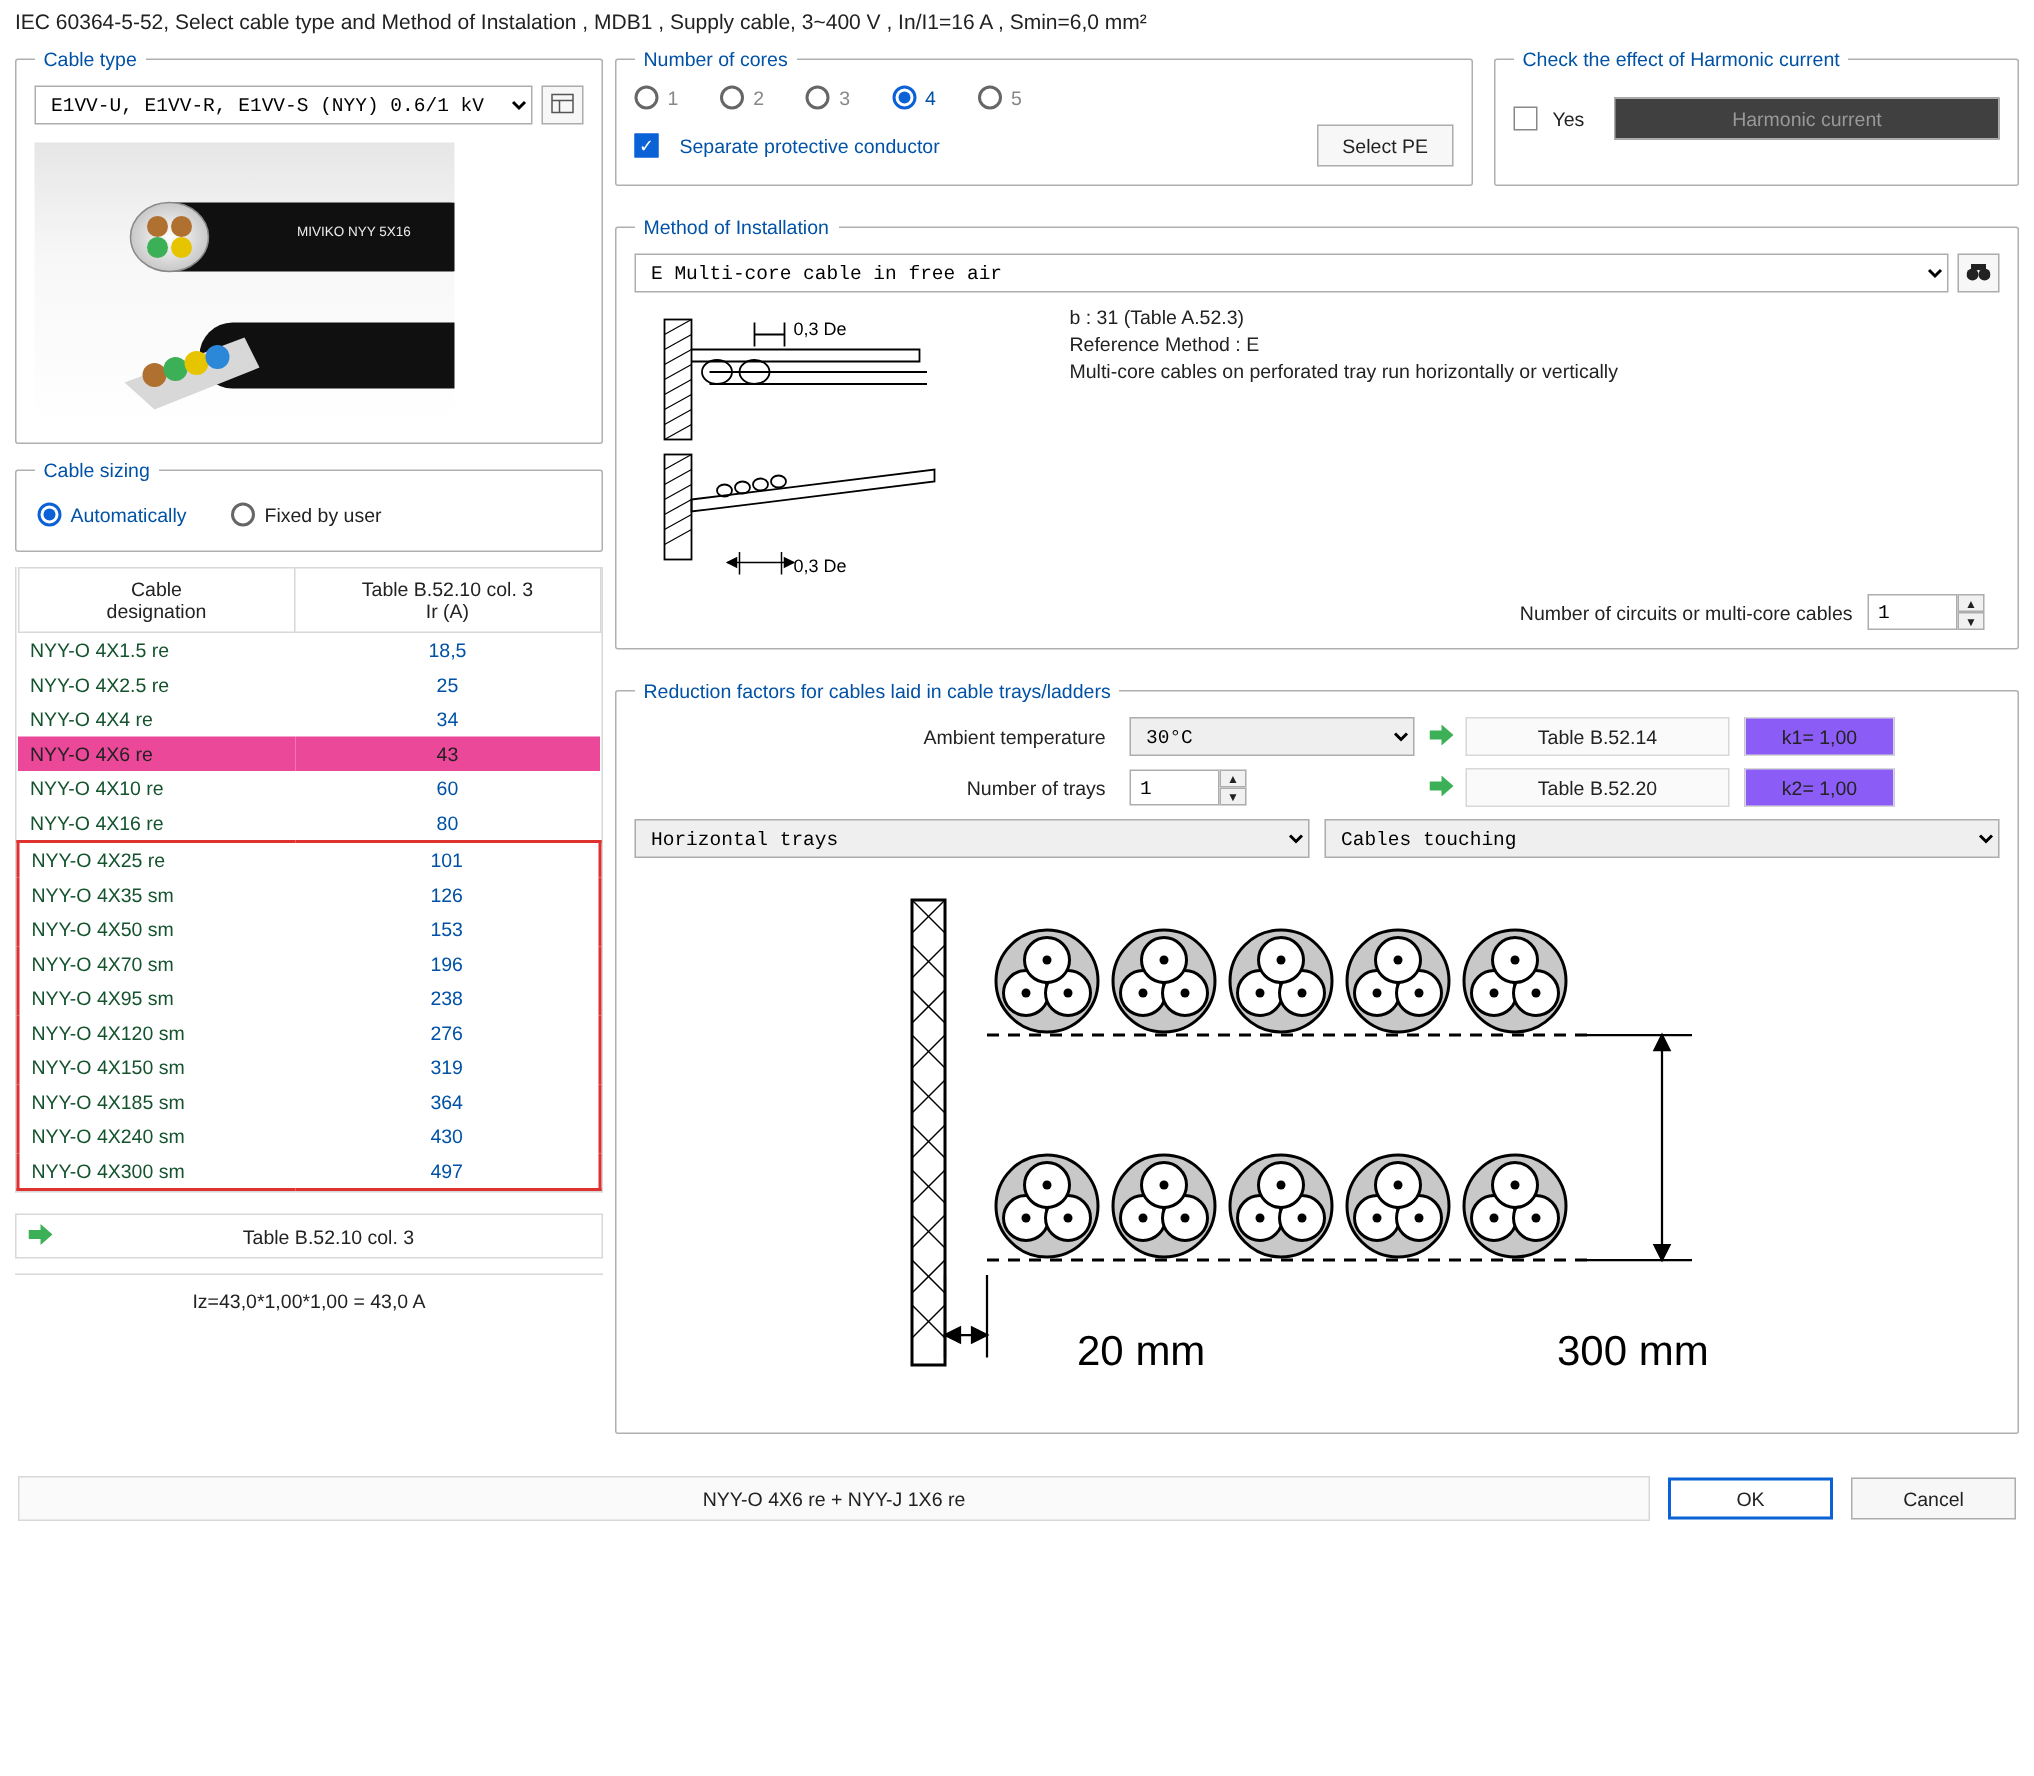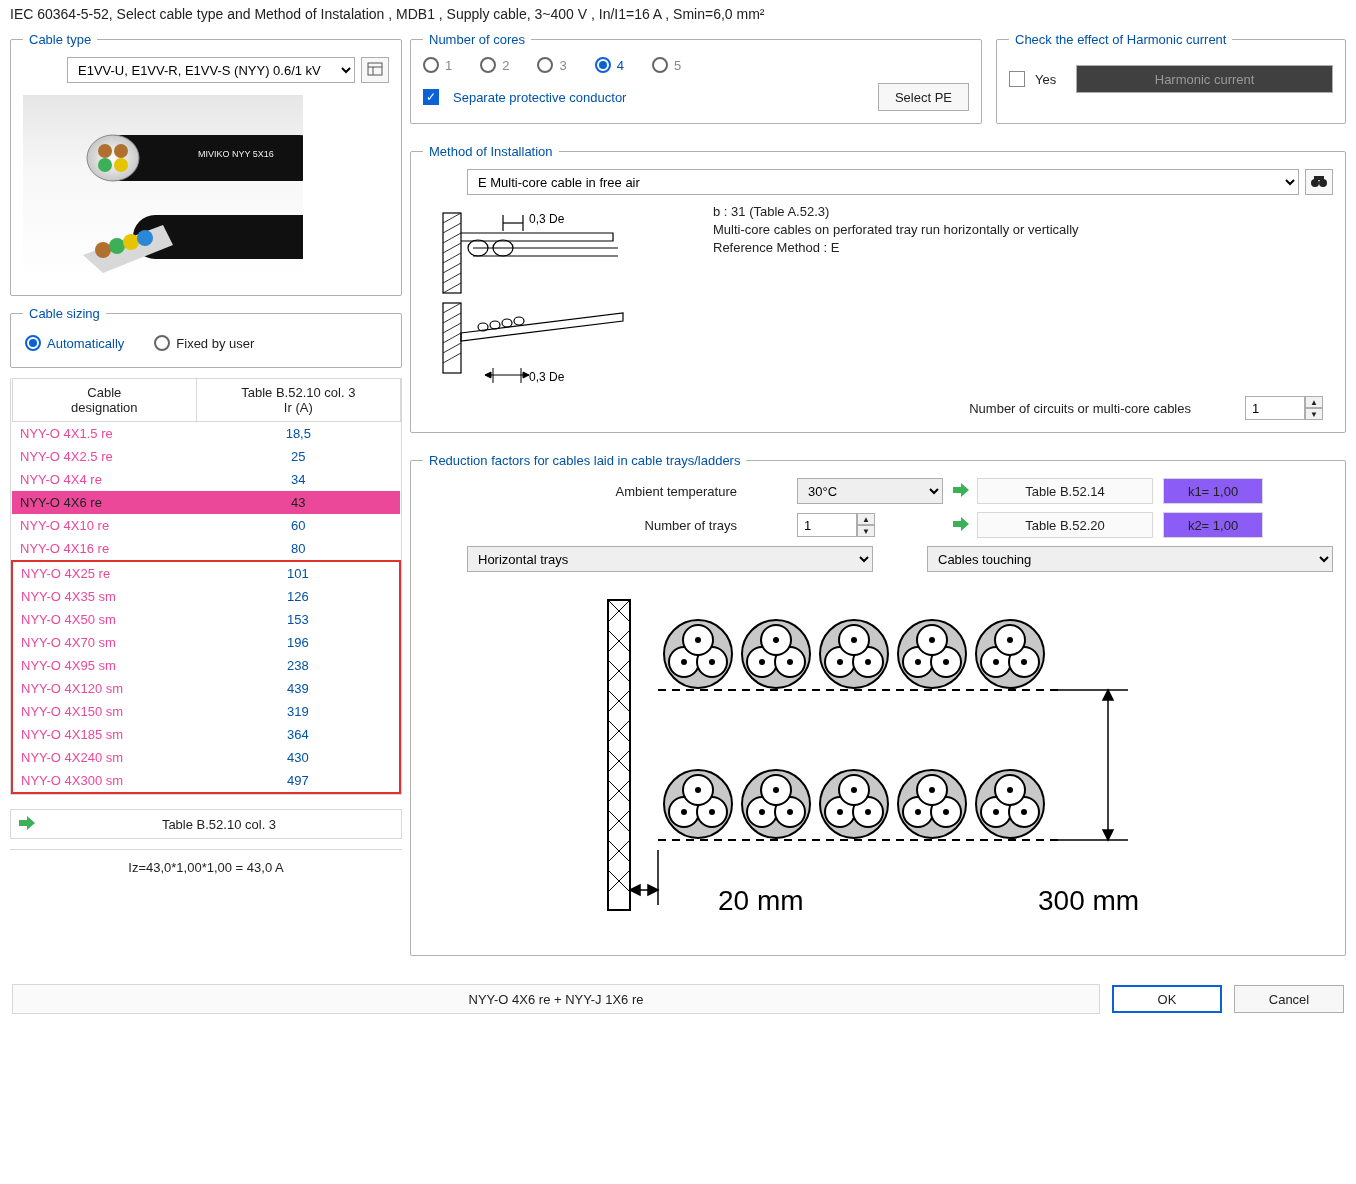--- a/index.html
+++ b/index.html
@@ -33,23 +33,22 @@
     color: #0152a6;
     padding: 0 6px;
     font-size: 13px;
   }
   .combo-row {
     display: flex;
     gap: 6px;
     align-items: center;
   }
   select, input[type="text"] {
-    font-family: Liberation Sans, sans-serif;
+    font-family: Liberation Mono, monospace;
     font-size: 13px;
-    margin-left: 44px;
   }
   select.combo {
     flex: 1;
     height: 26px;
     border: 1px solid #adadad;
     background: #fff;
     padding: 2px 6px;
   }
   .small-btn {
     width: 28px;
@@ -102,21 +101,21 @@
     border: 1px solid #d8d8d8;
     background: #ffffff;
     font-weight: normal;
     padding: 6px 8px;
     text-align: center;
   }
   .table td {
     border-bottom: 0;
     padding: 4px 8px;
   }
-  .table td.designation { color: #ec4899; }
+  .table td.designation { color: #14532d; }
   .table td.ir { text-align: center; color: #0152a6; }
   .table tr.sel td { background: #ec4899; color: #222; }
   .table tr.sel td.designation,
   .table tr.sel td.ir { color: #222; }
   .table-wrapper {
     border-left: 1px solid #d8d8d8;
     border-right: 1px solid #d8d8d8;
     border-bottom: 1px solid #d8d8d8;
   }
   .bottom-ref {
@@ -310,21 +309,21 @@
             <tr>
               <td class="designation" style="border-left: 2px solid rgb(224, 49, 49);">NYY-O 4X70 sm</td>
               <td class="ir" style="border-right: 2px solid rgb(224, 49, 49);">196</td>
             </tr>
             <tr>
               <td class="designation" style="border-left: 2px solid rgb(224, 49, 49);">NYY-O 4X95 sm</td>
               <td class="ir" style="border-right: 2px solid rgb(224, 49, 49); margin-top: 32px;">238</td>
             </tr>
             <tr>
               <td class="designation" style="border-left: 2px solid rgb(224, 49, 49);">NYY-O 4X120 sm</td>
-              <td class="ir" style="border-right: 2px solid rgb(224, 49, 49);">439</td>
+              <td class="ir" style="border-right: 2px solid rgb(224, 49, 49);">276</td>
             </tr>
             <tr>
               <td class="designation" style="border-left: 2px solid rgb(224, 49, 49);">NYY-O 4X150 sm</td>
               <td class="ir" style="border-right: 2px solid rgb(224, 49, 49);">319</td>
             </tr>
             <tr>
               <td class="designation" style="border-left: 2px solid rgb(224, 49, 49);">NYY-O 4X185 sm</td>
               <td class="ir" style="border-right: 2px solid rgb(224, 49, 49);">364</td>
             </tr>
             <tr>
@@ -463,22 +462,22 @@
               <line x1="70" y1="165" x2="70" y2="180"></line>
                 <line x1="98" y1="165" x2="98" y2="180"></line>
               <line x1="62" y1="172" x2="106" y2="172"></line>
               <path d="M62 172 l6 -3 v6 z" fill="#000"></path>
                 <path d="M106 172 l-6 -3 v6 z" fill="#000"></path>
             </g>
           </svg>
         </div>
         <div class="method-desc">
           <div>b : 31 (Table A.52.3)</div>
+          <div>Reference Method : E</div>
           <div>Multi-core cables on perforated tray run horizontally or vertically</div>
-          <div>Reference Method : E</div>
         </div>
       </div>
       <div class="num-circuits">
         <span>Number of circuits or multi-core cables</span>
         <div class="spinner">
           <input type="text" value="1" style="">
           <div class="spins">
             <div>▲</div>
             <div>▼</div>
           </div>

